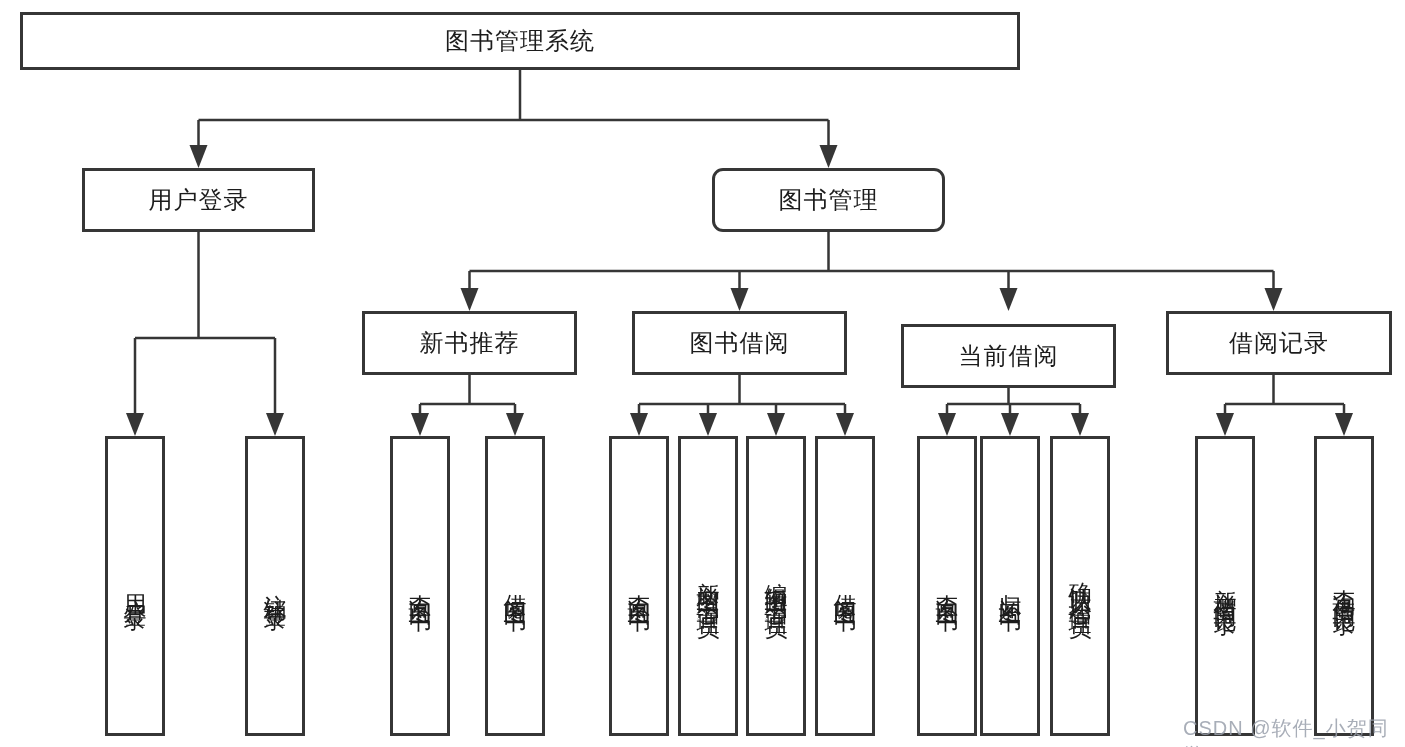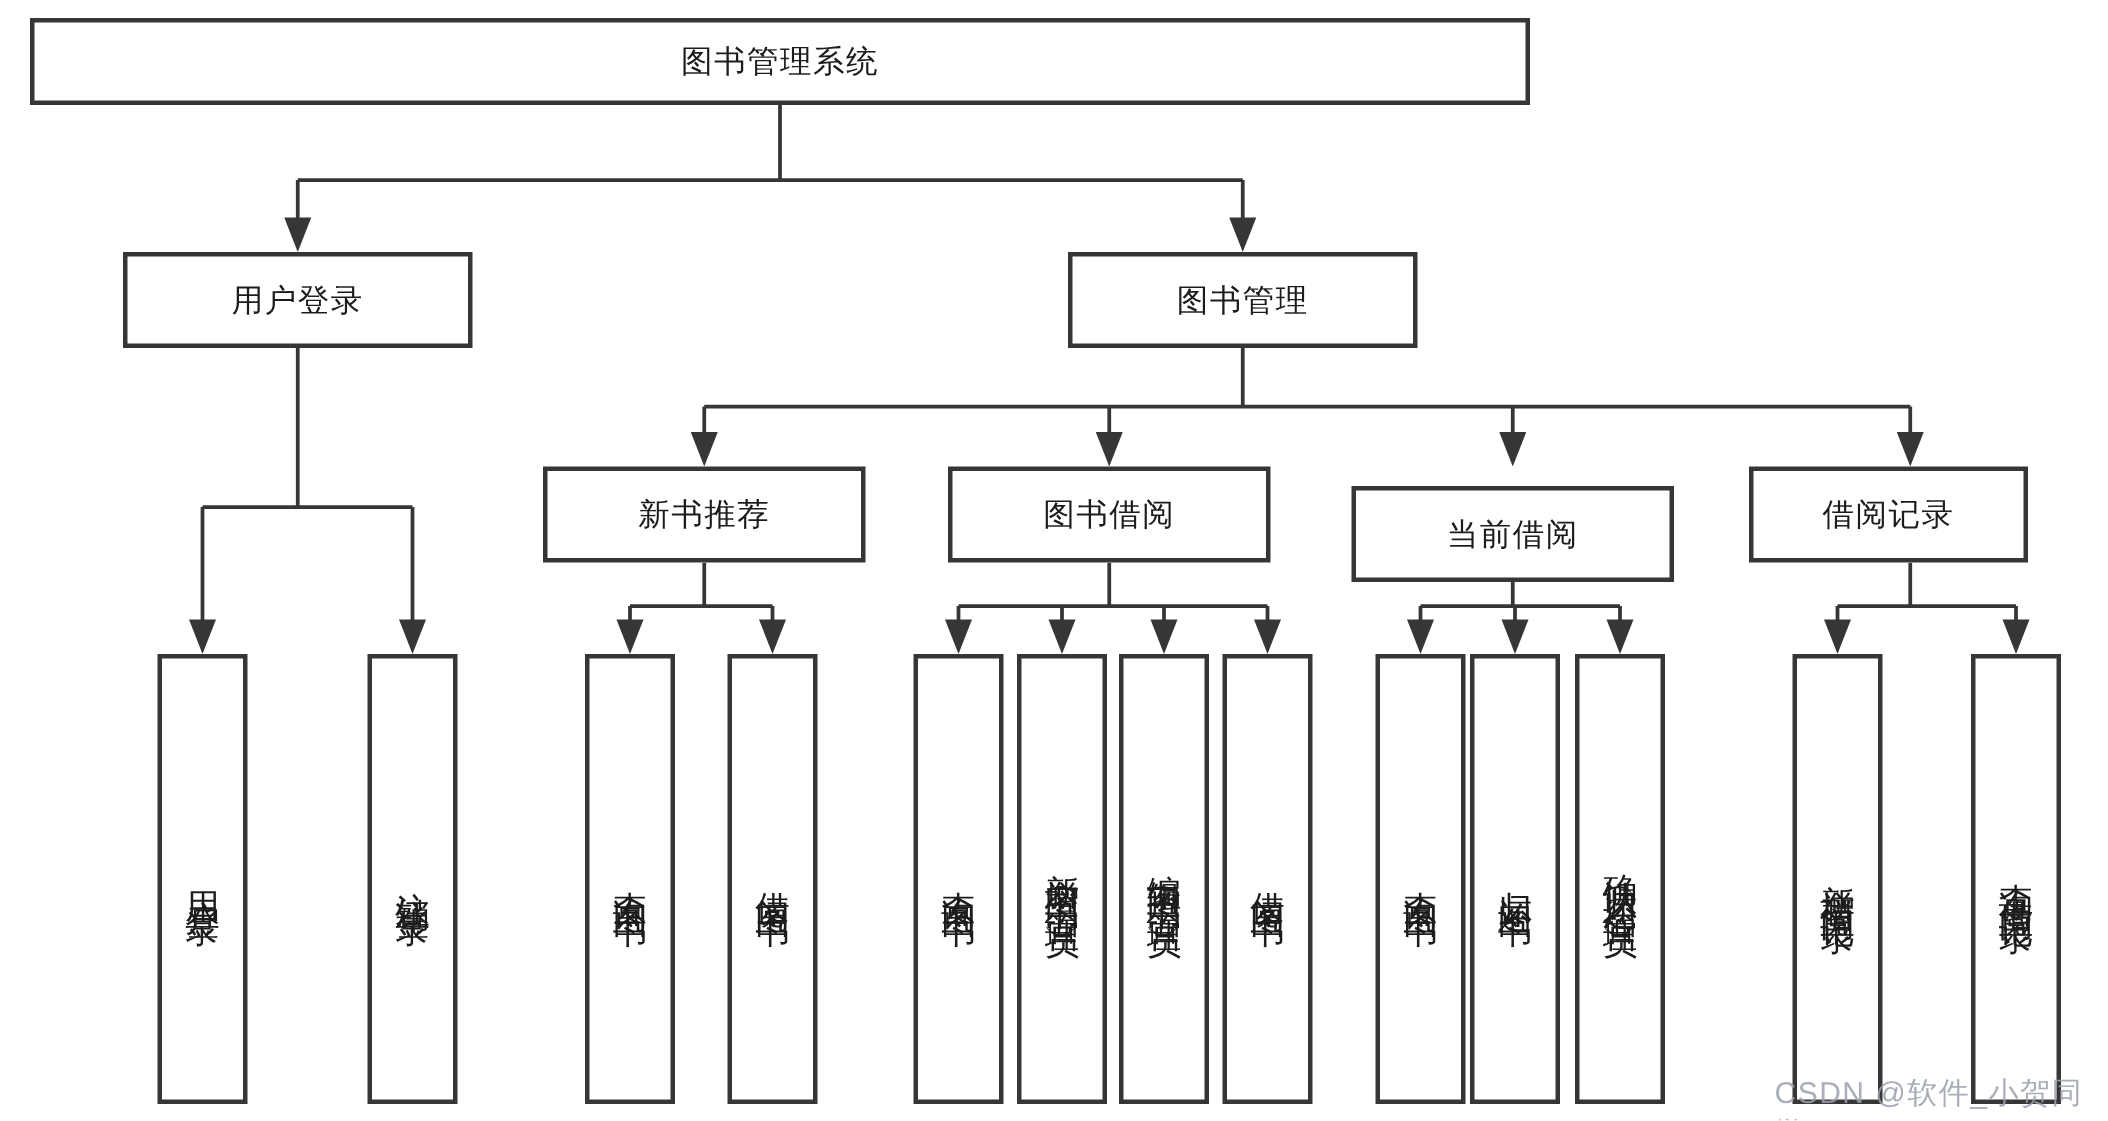--- a/index.html
+++ b/index.html
@@ -4,43 +4,43 @@
 <style>
   html,body { margin:0; padding:0; background:#ffffff; }
   #canvas {
     position:relative; width:1405px; height:747px; background:#ffffff;
     font-family:"Liberation Sans", sans-serif; overflow:hidden;
   }
   svg.connectors { position:absolute; left:0; top:0; width:1405px; height:747px; pointer-events:none; }
   .hbox {
     position:absolute; box-sizing:border-box; background:#ffffff;
     border:3px solid #363636; display:flex; align-items:center; justify-content:center;
-    font-size:21px; color:#1c1c1c; letter-spacing:1px; z-index:2;
+    font-size:24px; color:#1c1c1c; letter-spacing:1px; z-index:2;
   }
   .vbox {
     position:absolute; box-sizing:border-box; background:#ffffff;
     border:3px solid #363636; display:flex; align-items:center; justify-content:center;
     font-size:23px; color:#1c1c1c; z-index:2;
   }
   .vbox span {
     writing-mode:vertical-rl; text-orientation:mixed; letter-spacing:5px;
     white-space:nowrap; line-height:1;
   }
   .watermark {
     position:absolute; left:1183px; top:715px; z-index:5;
     font-size:20px; color:#9aa0ac; opacity:0.85; letter-spacing:1px;
   }
   
   #root-box  { left:20px;  top:12px;  width:1000px; height:58px; }
   #l2-a { left:82px;  top:168px; width:233px; height:64px; }
-  #l2-b { left:712px; top:168px; width:233px; height:64px; }
+  #l2-b { left:712px; top:168px; width:233px; height:64px;border-radius:11px; }
   #l3-a { left:362px;  top:311px; width:215px; height:64px; }
   #l3-b { left:632px;  top:311px; width:215px; height:64px; }
   #l3-c { left:901px;  top:324px; width:215px; height:64px; }
-  #l3-d { left:1166px; top:311px; width:186px; height:64px; }
+  #l3-d { left:1166px; top:311px; width:226px; height:64px; }
   .leaf { top:436px; width:60px; height:300px; }
   #lf-1  { left:105px; }  #lf-2  { left:245px; }
   #lf-3  { left:390px; }  #lf-4  { left:485px; }
   #lf-5  { left:609px; }  #lf-6  { left:678px; }
   #lf-7  { left:746px; }  #lf-8  { left:815px; }
   #lf-9  { left:917px; }  #lf-10 { left:980px; }
   #lf-11 { left:1050px; }
   #lf-12 { left:1195px; } #lf-13 { left:1314px; }
 </style>
 </head>

